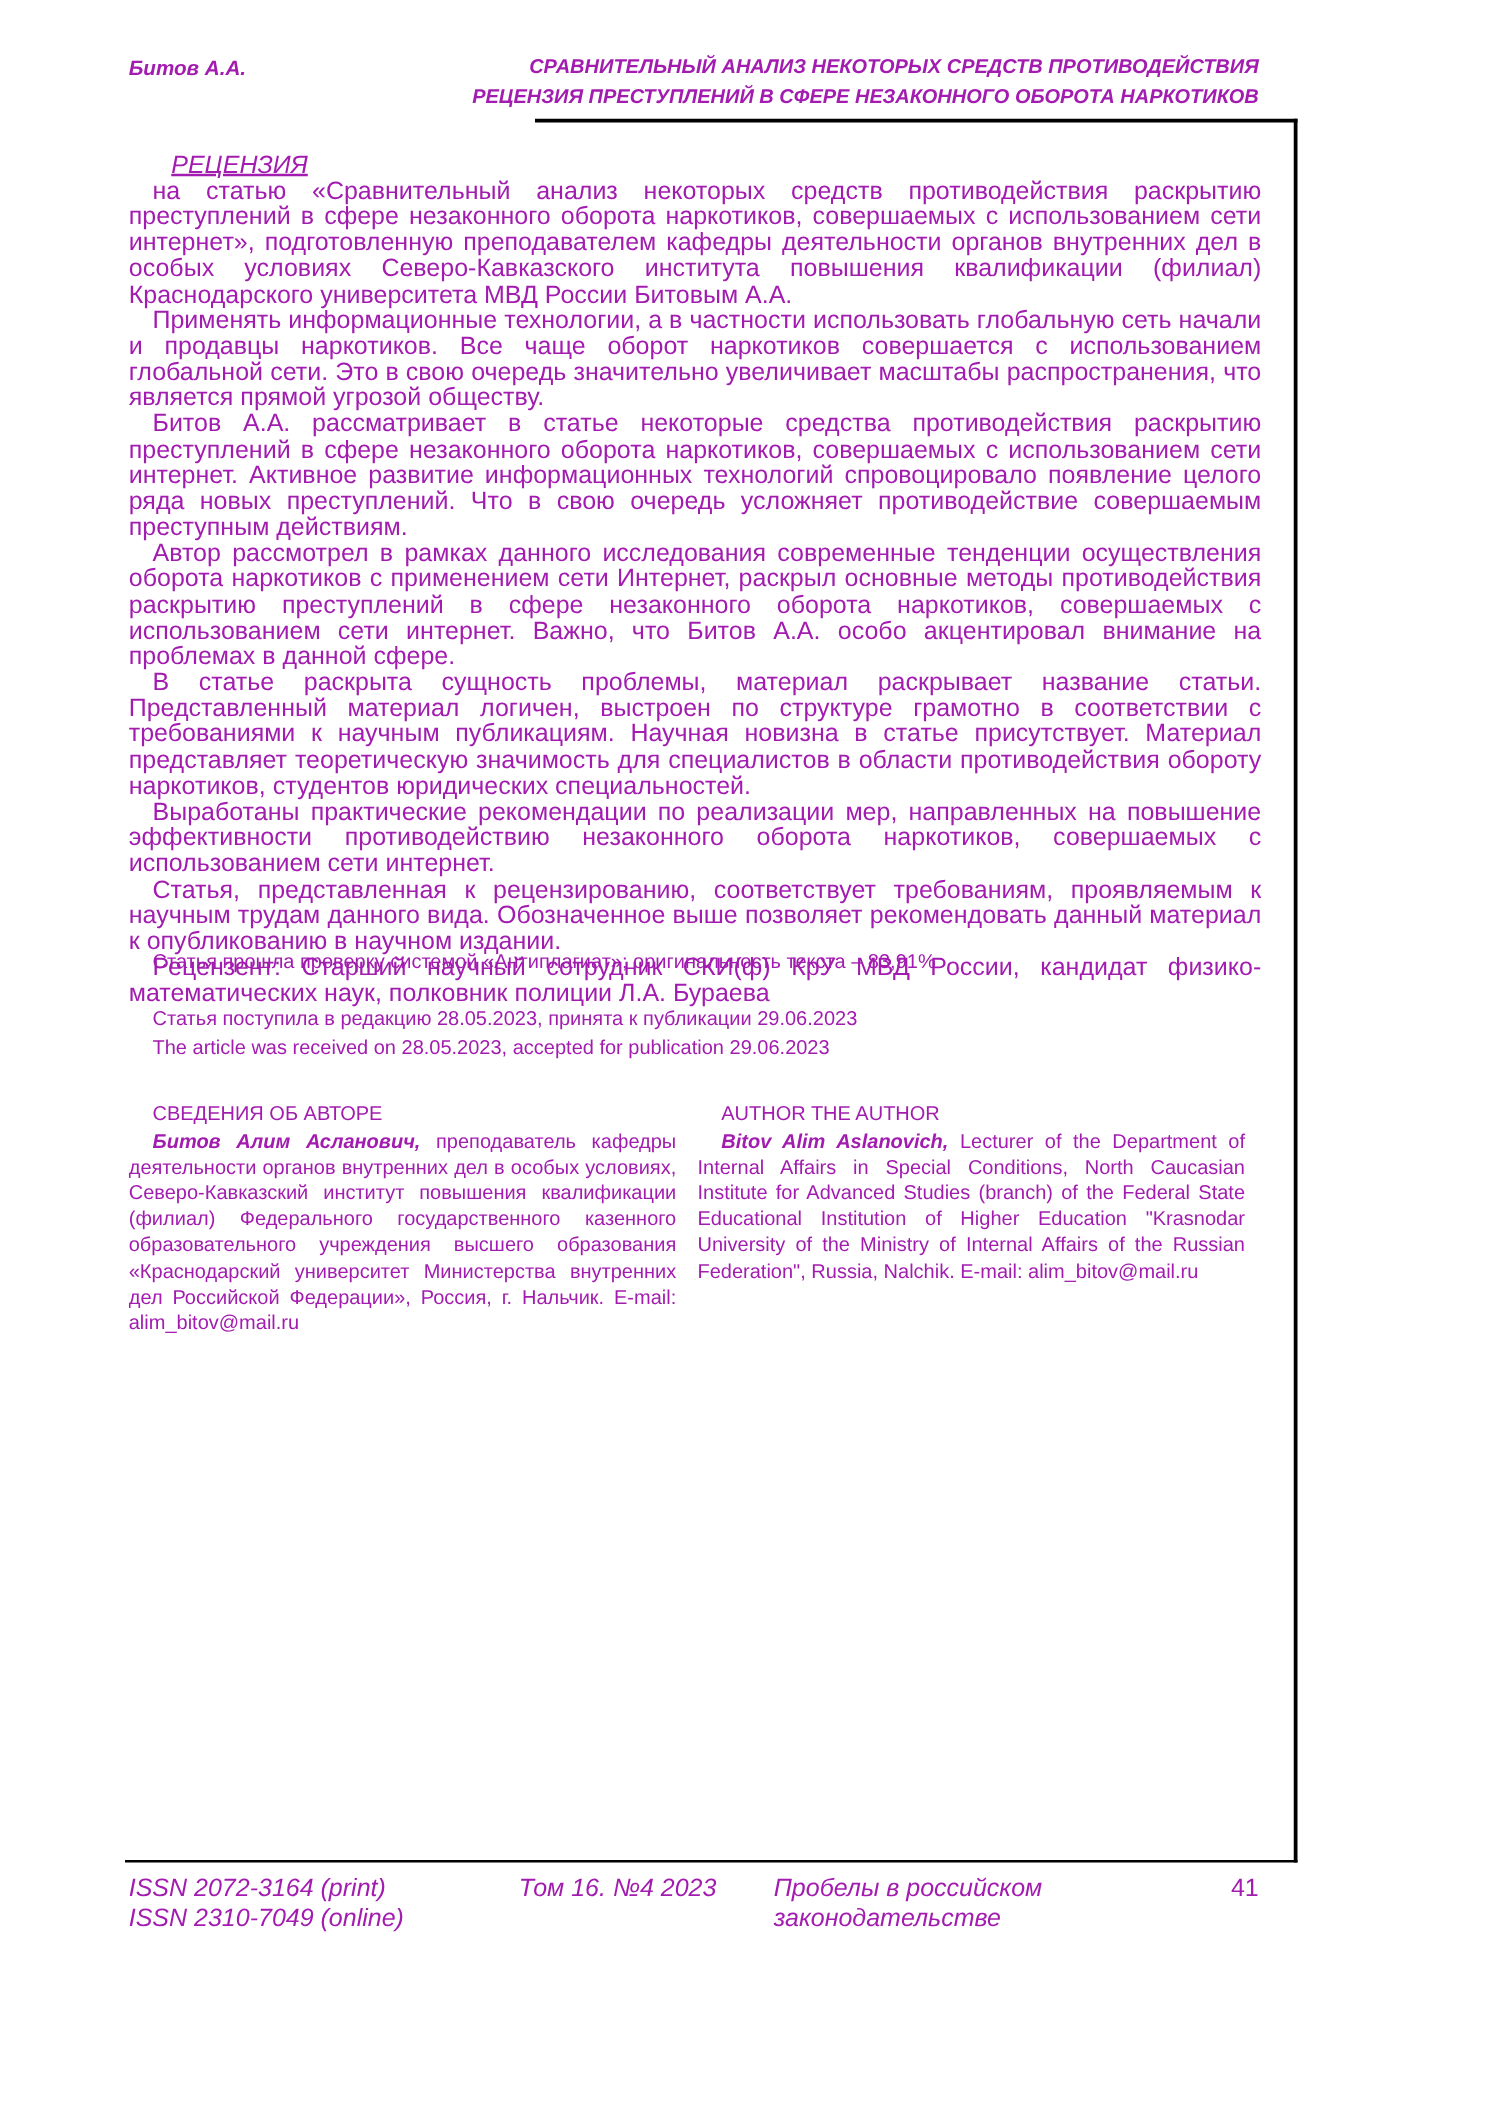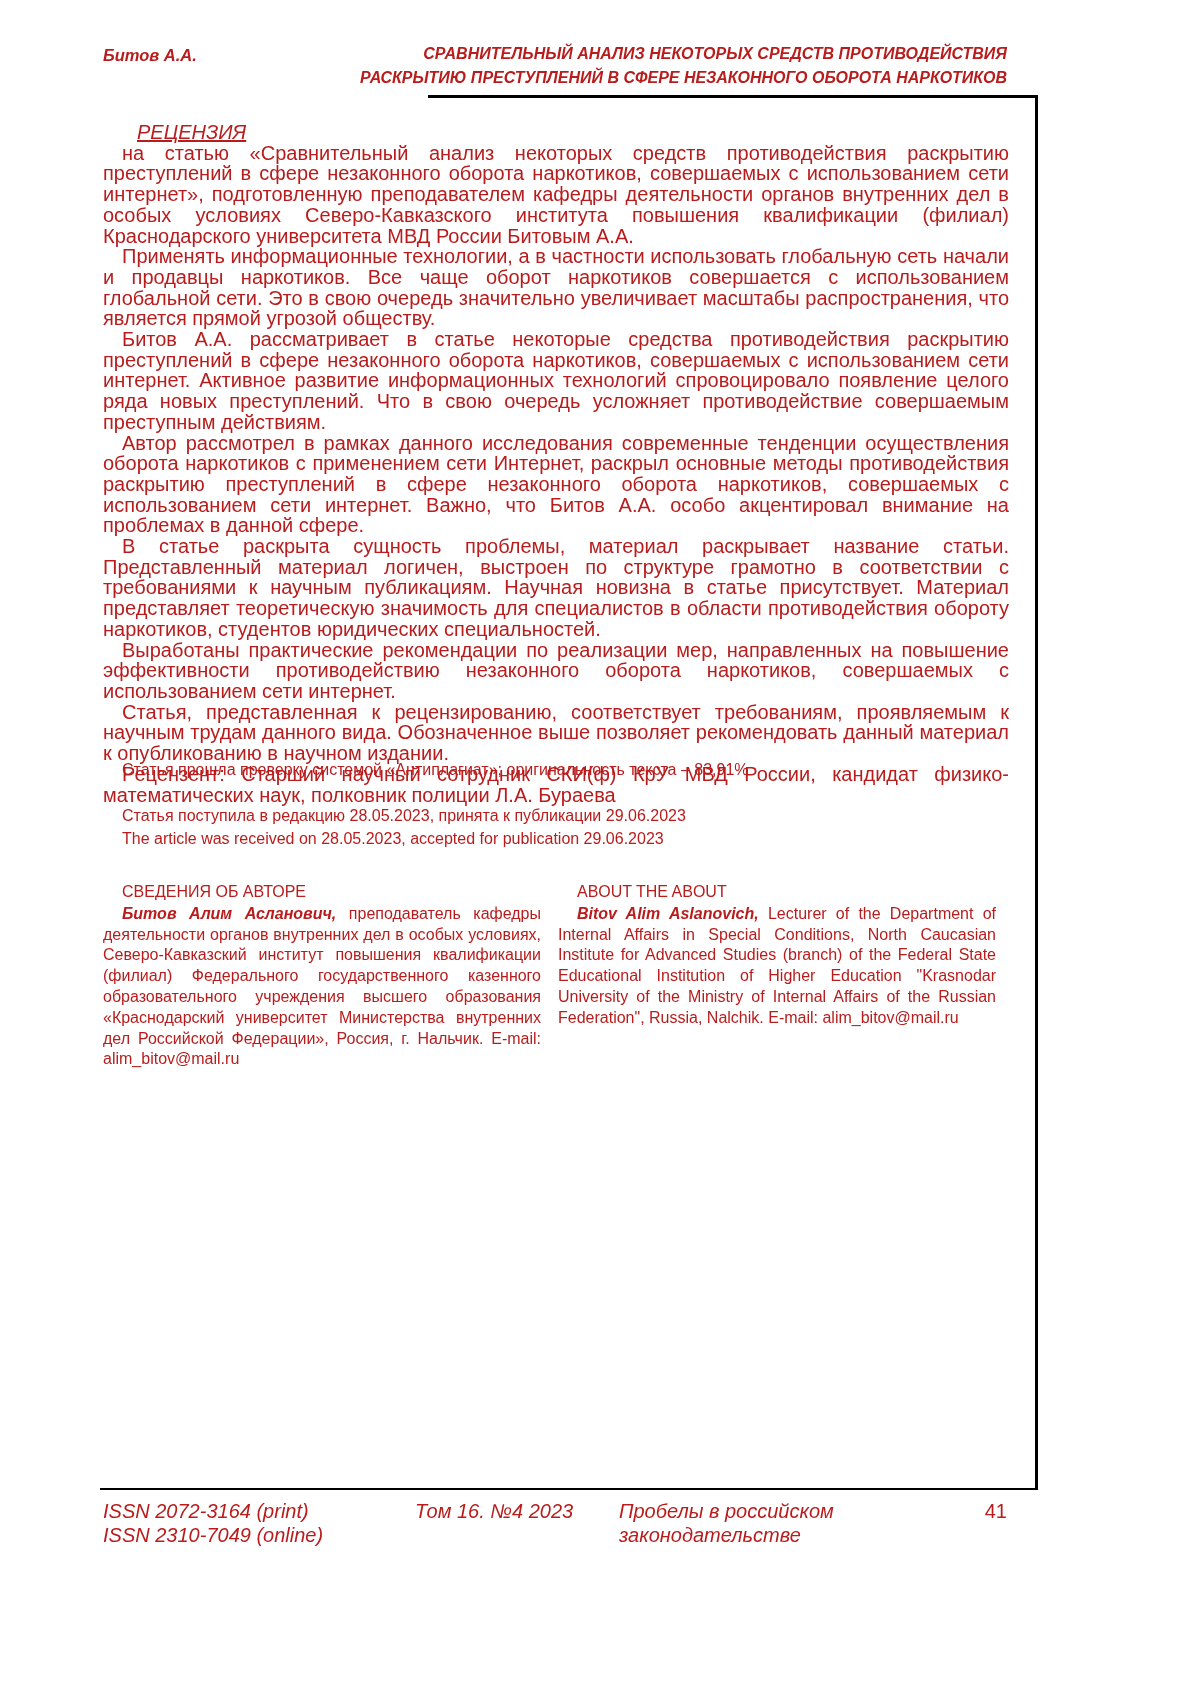--- a/index.html
+++ b/index.html
@@ -5,21 +5,21 @@
   * { margin: 0; padding: 0; box-sizing: border-box; }
   html, body { background: #ffffff; }
   body { width: 1200px; height: 1697px; position: relative; }
 
   .page {
     position: absolute;
     left: 0; top: 0;
     width: 1200px; height: 1697px;
     background: #ffffff;
     font-family: "Liberation Sans", sans-serif;
-    color: #b91c1c;
+    color: #a21caf;
   }
 
   
   .hdr-author {
     position: absolute; left: 103px; top: 46px;
     font-size: 16.5px; font-weight: 700; font-style: italic;
   }
   .hdr-title {
     position: absolute; left: 300px; top: 42px; width: 707px;
     text-align: right;
@@ -87,21 +87,21 @@
   .f-page    { position: absolute; right: 0; top: 0; font-style: normal; }
 </style>
 </head>
 <body>
 
 <div class="page">
 
   <div class="hdr-author">Битов А.А.</div>
   <div class="hdr-title">
     <div>СРАВНИТЕЛЬНЫЙ АНАЛИЗ НЕКОТОРЫХ СРЕДСТВ ПРОТИВОДЕЙСТВИЯ</div>
-    <div>РАСКРЫТИЮ ПРЕСТУПЛЕНИЙ В СФЕРЕ НЕЗАКОННОГО ОБОРОТА НАРКОТИКОВ</div>
+    <div>РЕЦЕНЗИЯ ПРЕСТУПЛЕНИЙ В СФЕРЕ НЕЗАКОННОГО ОБОРОТА НАРКОТИКОВ</div>
   </div>
 
   <div class="rule-h-top"></div>
   <div class="rule-v"></div>
 
   <div class="body-text">
     <div class="review-heading">
       <span>РЕЦЕНЗИЯ</span>
     </div>
     <p>на статью «Сравнительный анализ некоторых средств противодействия раскрытию преступлений в сфере незаконного оборота наркотиков, совершаемых с использованием сети интернет», подготовленную преподавателем кафедры деятельности органов внутренних дел в особых условиях Северо-Кавказского института повышения квалификации (филиал) Краснодарского университета МВД России Битовым А.А.</p>
@@ -120,21 +120,21 @@
     <div>Статья поступила в редакцию 28.05.2023, принята к публикации 29.06.2023</div>
     <div>The article was received on 28.05.2023, accepted for publication 29.06.2023</div>
   </div>
 
   <div class="cols">
     <div class="col">
       <div class="col-heading">СВЕДЕНИЯ ОБ АВТОРЕ</div>
       <p><span class="bold-name">Битов Алим Асланович,</span> <span>преподаватель кафедры деятельности органов внутренних дел в особых условиях, Северо-Кавказский институт повышения квалификации (филиал) Федерального государственного казенного образовательного учреждения высшего образования «Краснодарский университет Министерства внутренних дел Российской Федерации», Россия, г. Нальчик. E-mail: alim_bitov@mail.ru</span></p>
     </div>
     <div class="col" lang="en">
-      <div class="col-heading">ABOUT THE ABOUT</div>
+      <div class="col-heading">AUTHOR THE AUTHOR</div>
       <p><span class="bold-name">Bitov Alim Aslanovich,</span> <span>Lecturer of the Department of Internal Affairs in Special Conditions, North Caucasian Institute for Advanced Studies (branch) of the Federal State Educational Institution of Higher Education "Krasnodar University of the Ministry of Internal Affairs of the Russian Federation", Russia, Nalchik. E-mail: alim_bitov@mail.ru</span></p>
     </div>
   </div>
 
   <div class="rule-h-bottom"></div>
   <div class="footer">
     <div>ISSN 2072-3164 (print)</div>
     <div>ISSN 2310-7049 (online)</div>
     <div class="f-volume">Том 16. №4 2023</div>
     <div class="f-journal">Пробелы в российском законодательстве</div>

